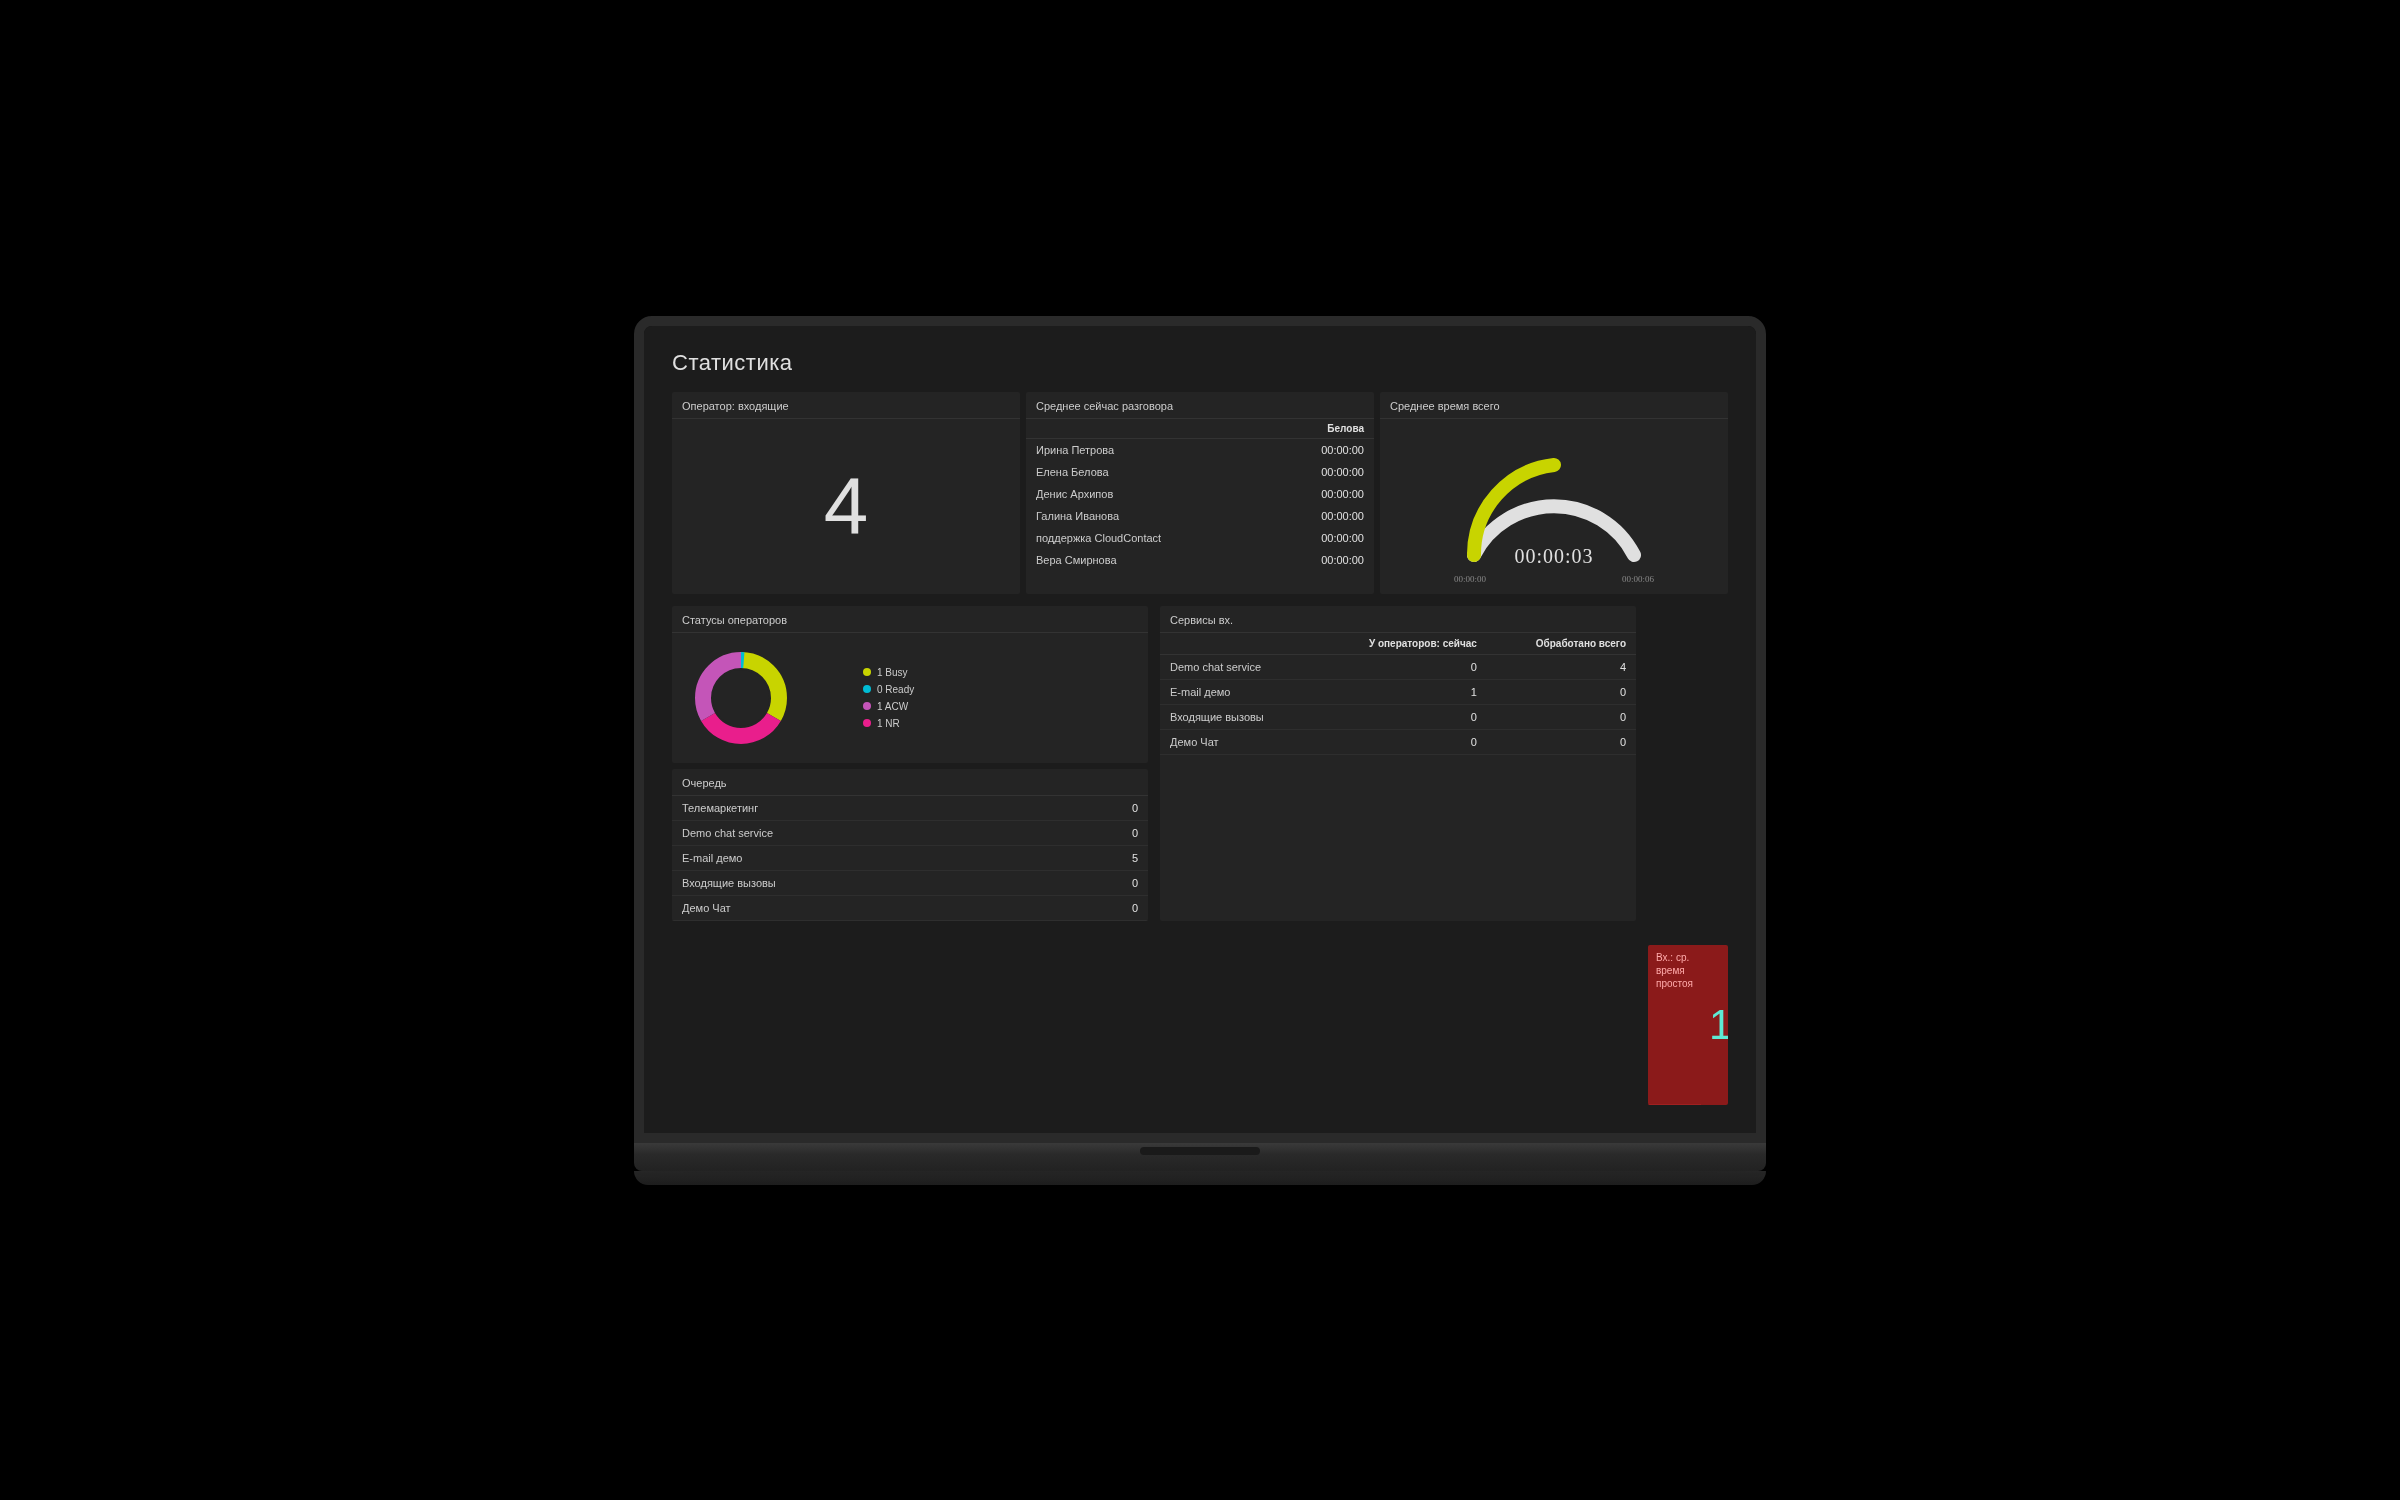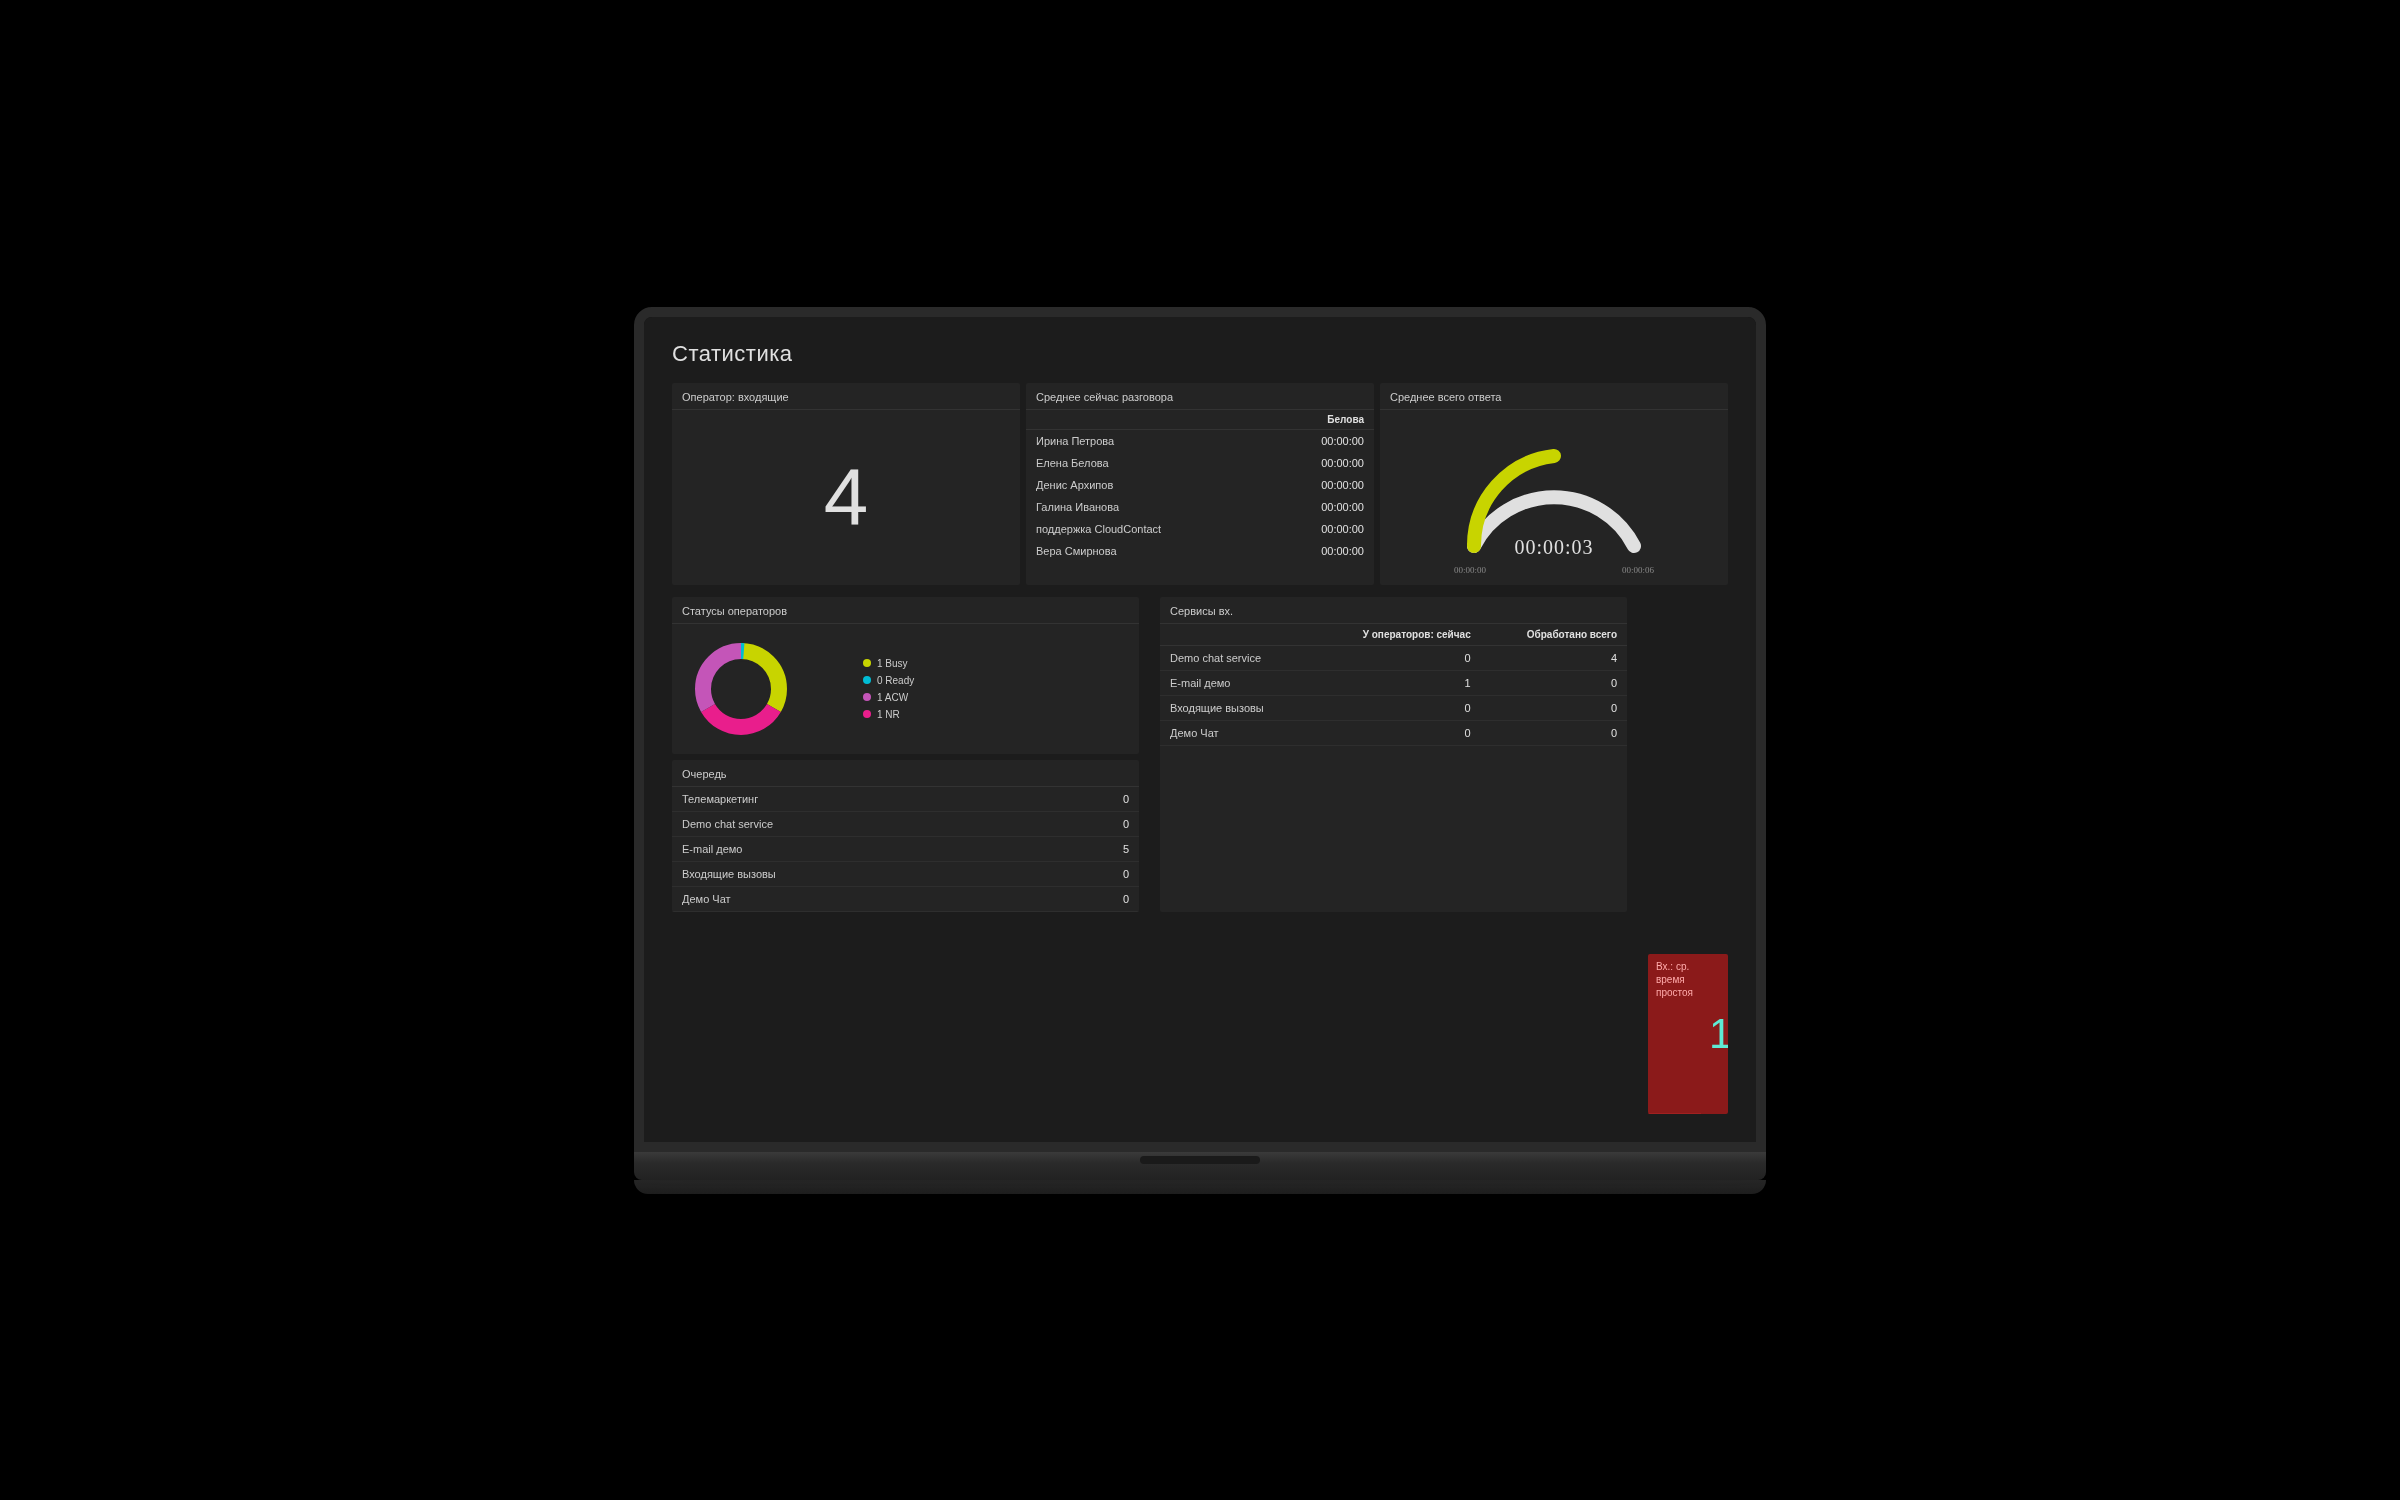--- a/index.html
+++ b/index.html
@@ -289,21 +289,21 @@
     .row-1 {
       display: grid;
       grid-template-columns: 1fr 1fr 1fr;
       gap: 6px;
       margin-bottom: 6px;
     }
 
     .bottom-row {
       display: grid;
       grid-template-columns: 1fr 1fr max-content;
-      gap: 21px;
+      gap: 12px;
       margin-top: 12px;
     }
   </style>
 </head>
 <body>
 
 <div style="width:1132px; position:relative;">
 
   <div class="laptop-screen-bezel">
     <div class="laptop-screen">
@@ -349,21 +349,21 @@
     </tr>
                 <tr>
       <td>Вера Смирнова</td>
       <td>00:00:00</td>
     </tr>
               </tbody>
           </table>
         </div>
 
         <div class="card card-avg-response">
-          <div class="card-title">Среднее всего ответа</div>
+          <div class="card-title">Среднее время всего</div>
           <div class="gauge-container">
             <svg class="gauge-svg" viewBox="0 0 200 130">
 
               <path d="M 20 120 A 90 90 0 0 1 180 120" fill="none" stroke="#e0e0e0" stroke-width="14" stroke-linecap="round"></path>
 
               <path d="M 20 120 A 90 90 0 0 1 100 30" fill="none" stroke="#c8d400" stroke-width="14" stroke-linecap="round"></path>
             </svg>
             <div class="gauge-value">00:00:03</div>
             <div class="gauge-labels">
               <span class="gauge-label-min">00:00:00</span>

